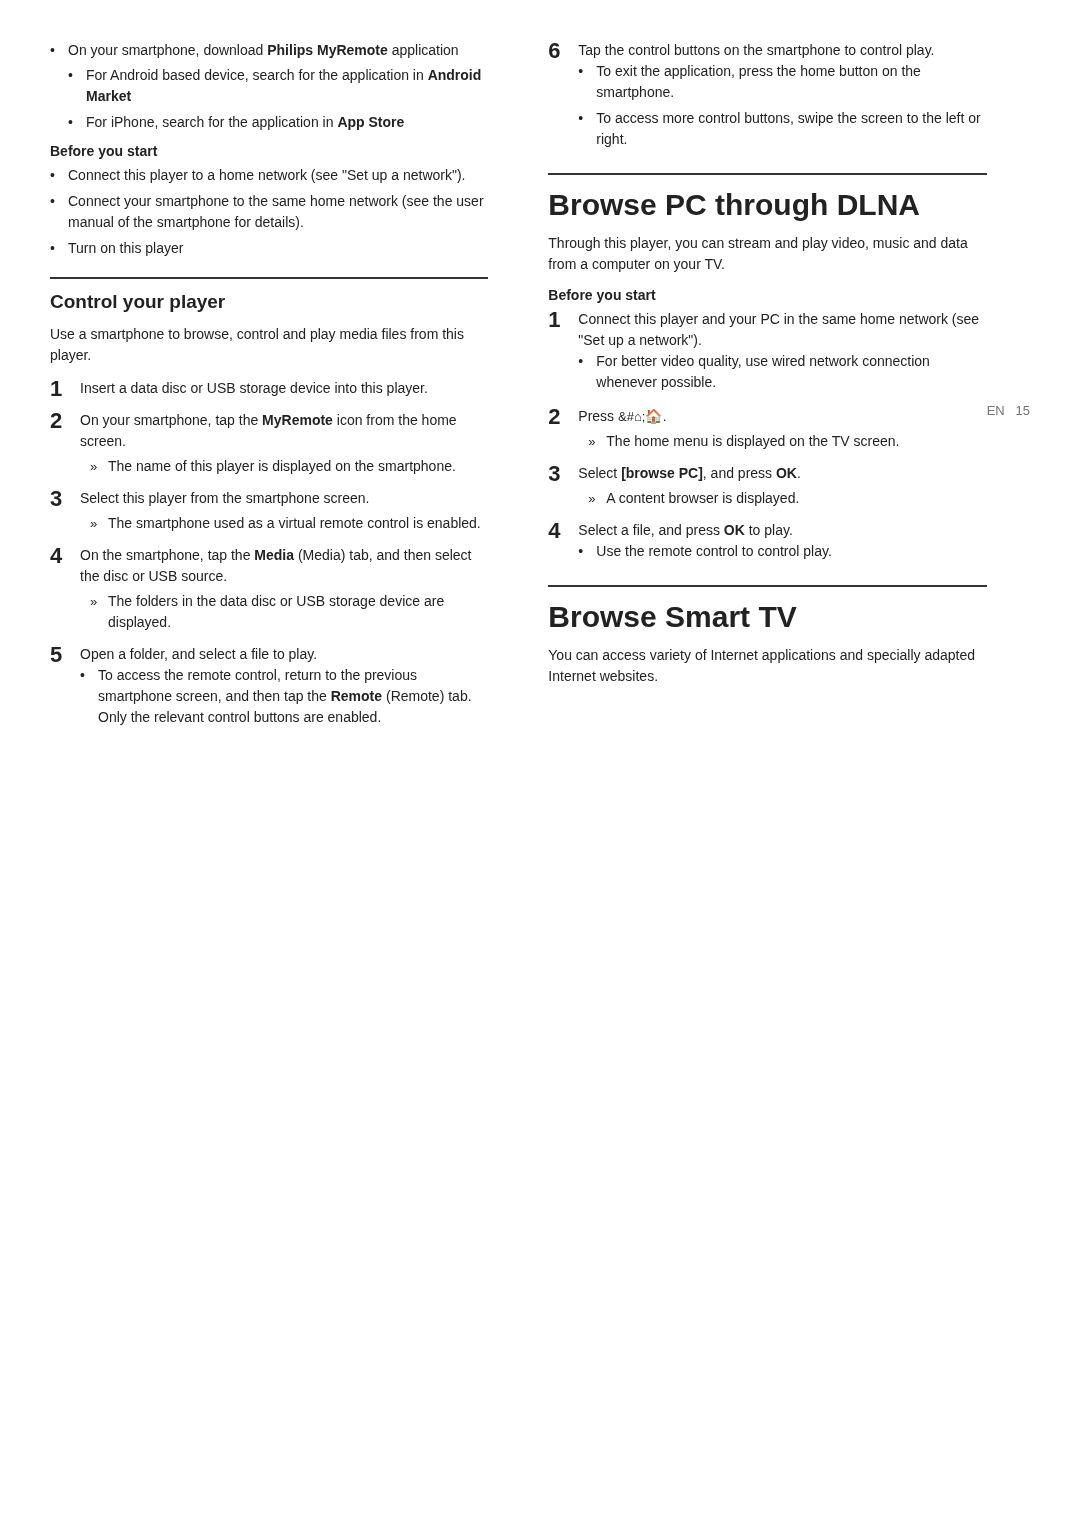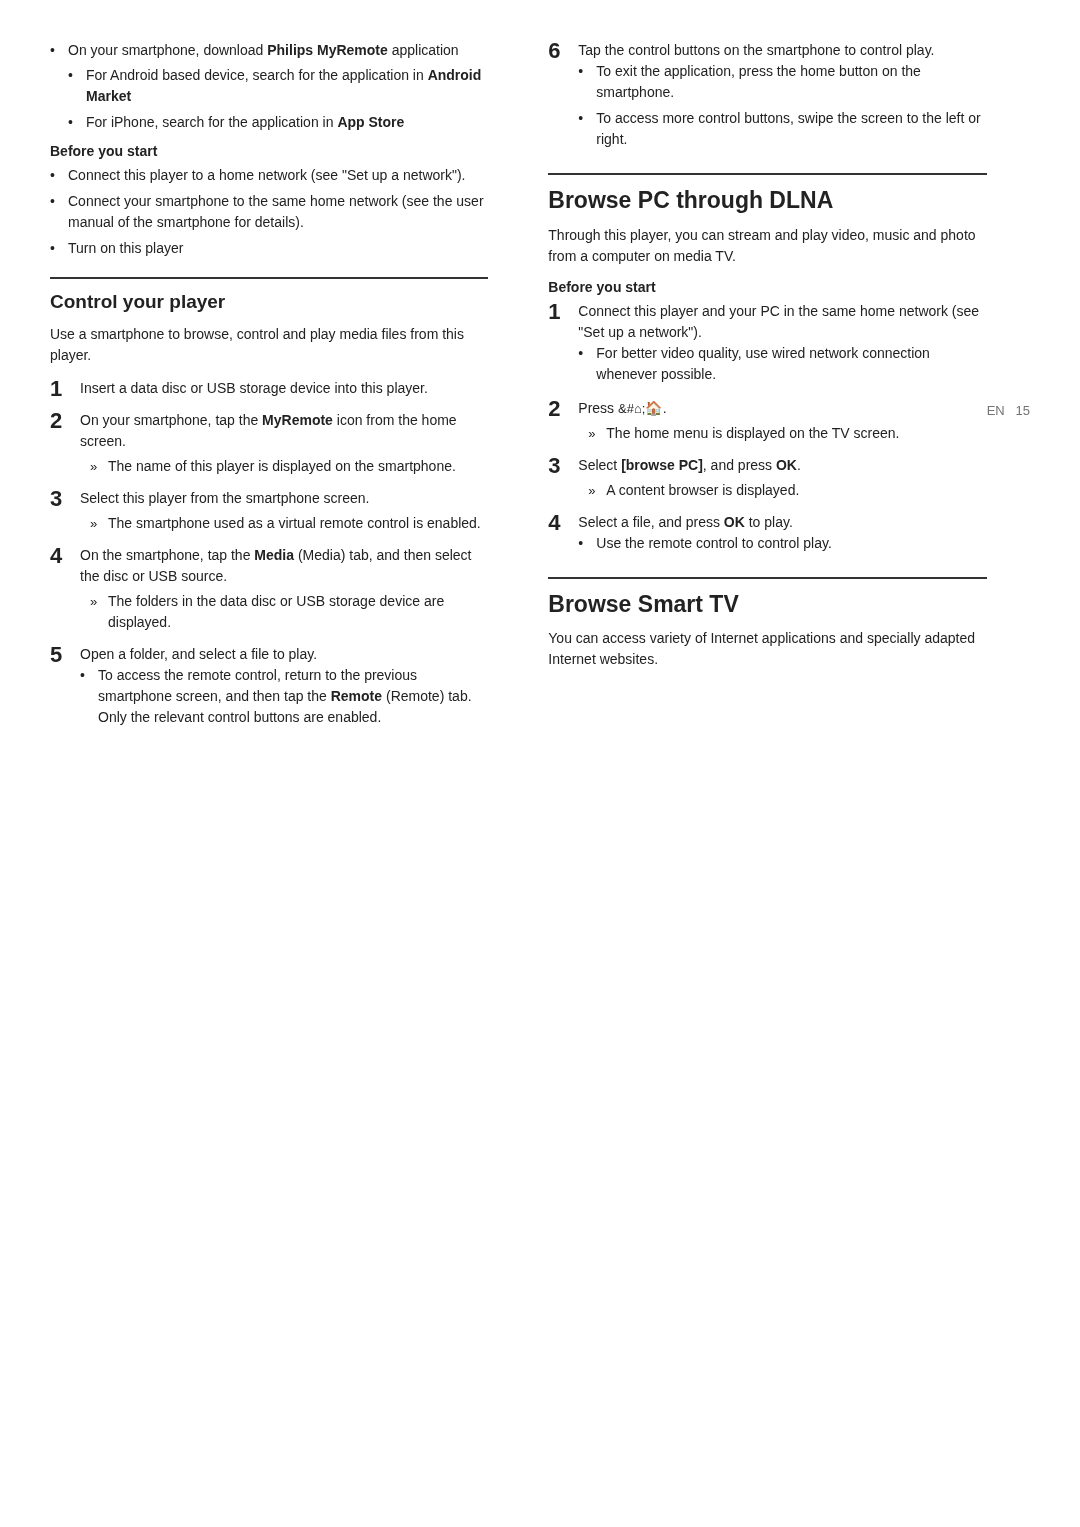--- a/index.html
+++ b/index.html
@@ -51,21 +51,21 @@
     ul.bullet-list ul.bullet-list li {
       padding-left: 18px;
     }
     .bold { font-weight: bold; }
     .section-label {
       font-weight: bold;
       margin-bottom: 6px;
       margin-top: 10px;
     }
     .section-title {
-      font-size: 23px;
+      font-size: 30px;
       font-weight: bold;
       margin: 12px 0 10px 0;
       line-height: 1.2;
     }
     .section-intro {
       margin-bottom: 12px;
       line-height: 1.5;
     }
     .numbered-item {
       display: flex;
@@ -221,21 +221,21 @@
             <li>To exit the application, press the home button on the smartphone.</li>
             <li>To access more control buttons, swipe the screen to the left or right.</li>
           </ul>
         </div>
       </div>
 
       <hr class="divider">
 
       <div>
         <div class="section-title">Browse PC through DLNA</div>
-        <div class="section-intro">Through this player, you can stream and play video, music and photo from a computer on media TV.</div>
+        <div class="section-intro">Through this player, you can stream and play video, music and data from a computer on your TV.</div>
 
         <div class="section-label">Before you start</div>
 
         <div class="numbered-item">
           <div class="num">1</div>
           <div class="num-content">
             Connect this player and your PC in the same home network (see "Set up a network").
             <ul class="bullet-list">
               <li>For better video quality, use wired network connection whenever possible.</li>
             </ul>

